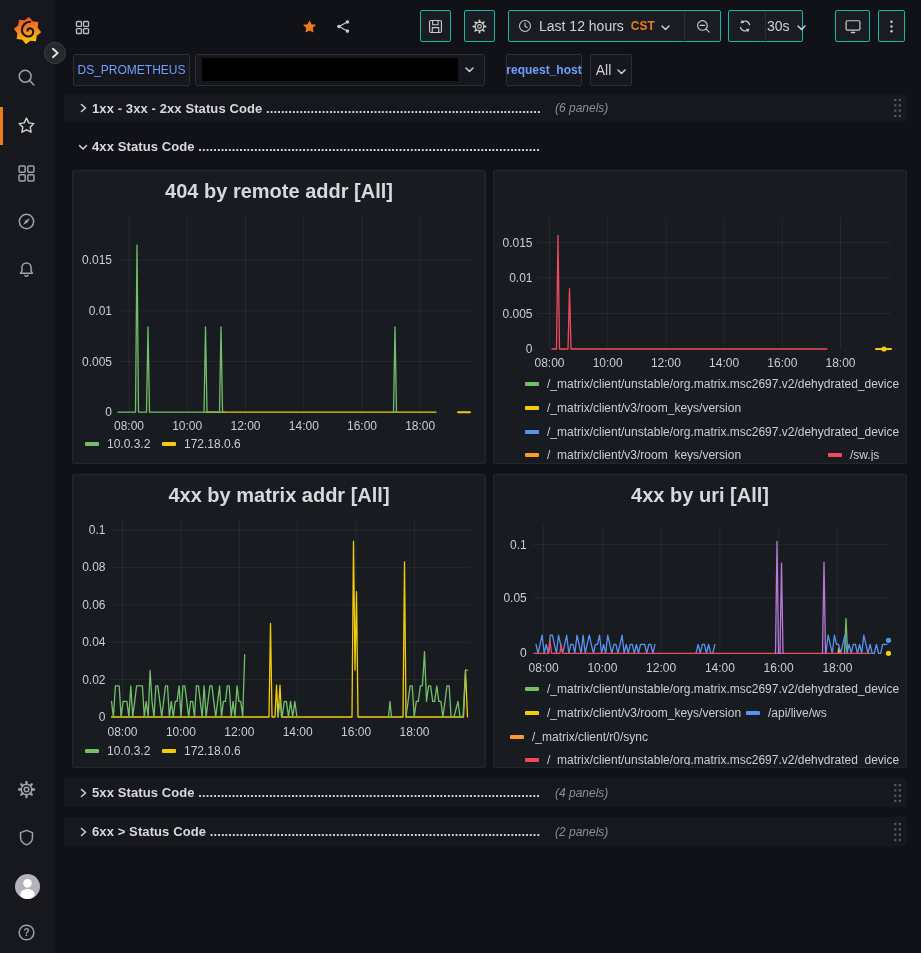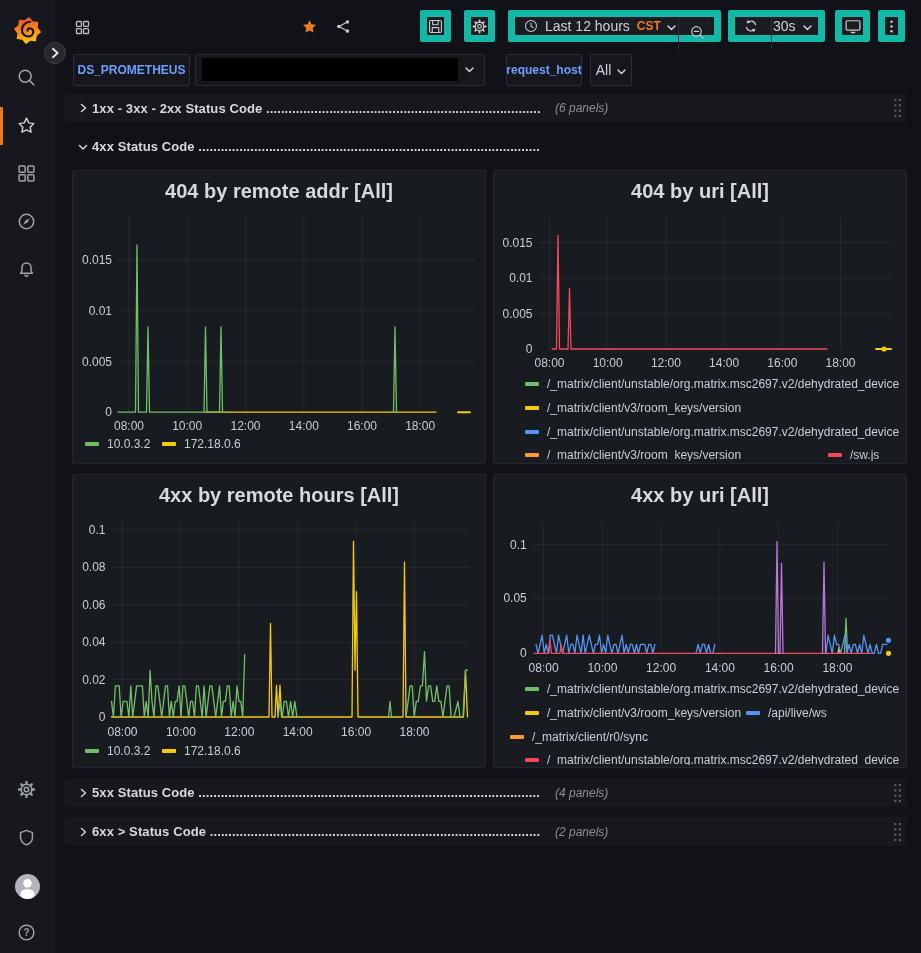--- a/index.html
+++ b/index.html
@@ -8,21 +8,21 @@
 .ptitle{position:absolute;left:0;right:0;top:9px;text-align:center;font-size:20px;font-weight:600;color:#d8d9df}
 .lrow{position:absolute;left:0;right:6px;height:16px;font-size:12px;color:#ccccdc;white-space:nowrap;overflow:hidden}
 .legclip{position:absolute;left:0;right:1px;overflow:hidden}
 .legclip .lrow{position:absolute}
 .ldash{display:inline-block;width:14px;height:4px;border-radius:1px;vertical-align:2px;margin-right:8px}
 .ltxt{vertical-align:0px}
 .rowhdr{position:absolute;left:64px;width:843px;display:flex;align-items:center;border-radius:2px}
 .rtitlewrap{display:flex;align-items:center;margin-left:14px;width:462px;overflow:hidden;white-space:nowrap;flex:none}
 .rtitle{font-size:13px;font-weight:700;color:#d8d9df;letter-spacing:0.1px}
 .pcount{position:absolute;left:491px;font-size:12px;font-style:italic;color:#8d8e98}
-.navbtn{position:absolute;background:#1a1c22;border:7px solid #14b8a6;border-radius:2px;display:flex;align-items:center;justify-content:center}
+.navbtn{position:absolute;background:#1a1c22;border:1px solid #14b8a6;border-radius:2px;display:flex;align-items:center;justify-content:center}
 .navbtn.lft{justify-content:flex-start;padding-left:8px}
 .handle{position:absolute;right:5px;top:50%;transform:translateY(-50%)}
 .navbtn > svg{flex:none}
 .varbox{position:absolute;top:54px;height:32px;background:#16171d;border:1px solid #2c2e35;border-radius:2px;display:flex;align-items:center;justify-content:center}
 </style></head>
 <body>
 <div class="sidebar">
     <div style="position:absolute;left:14px;top:17px;width:27px;height:27px;">
       <svg width="27" height="27" viewBox="0 0 26 26" style="position:absolute;left:0;top:0">
         <defs>
@@ -141,21 +141,21 @@
       <span style="margin-left:6px"><svg width="9" height="6" viewBox="0 0 9 6">
           <path d="M1 1 L4.5 4.5 L8 1" fill="none" stroke="#ccccdc" stroke-width="1.5" stroke-linecap="round" stroke-linejoin="round"></path>
         </svg></span>
       <span style="position:absolute;right:35px;top:0;width:1px;height:32px;background:#2c2e35"></span>
       <span style="position:absolute;right:8px;top:7px"><svg width="17" height="17" viewBox="0 0 24 24" fill="none" stroke="#c7ccd1" stroke-width="1.6" stroke-linecap="round" stroke-linejoin="round">
           <circle cx="10.5" cy="10.5" r="6.8"></circle>
           <line x1="15.6" y1="15.6" x2="20" y2="20"></line>
           <line x1="7.5" y1="10.5" x2="13.5" y2="10.5"></line>
         </svg></span>
     </div>
-    <div class="navbtn lft" style="left:728px;top:10px;width:97px;height:32px">
+    <div class="navbtn lft" style="left:728px;top:10px;width:75px;height:32px">
       <svg width="16" height="16" viewBox="0 0 24 24" fill="none" stroke="#c7ccd1" stroke-width="1.7" stroke-linecap="round" stroke-linejoin="round">
         <path d="M18.9 10.2 A 7.2 7.2 0 0 0 6.3 7.1"></path>
         <path d="M5.1 13.8 A 7.2 7.2 0 0 0 17.7 16.9"></path>
         <polygon points="6.9,2.8 6.3,7.9 11.3,7.1" fill="#c7ccd1" stroke="none"></polygon>
         <polygon points="17.1,21.2 17.7,16.1 12.7,16.9" fill="#c7ccd1" stroke="none"></polygon>
       </svg>
       <span style="position:absolute;left:36px;top:0;width:1px;height:32px;background:#2c2e35"></span>
       <span style="margin-left:14px;color:#d0d1d6;font-size:14px">30s</span>
       <span style="margin-left:7px"><svg width="9" height="6" viewBox="0 0 9 6">
           <path d="M1 1 L4.5 4.5 L8 1" fill="none" stroke="#ccccdc" stroke-width="1.5" stroke-linecap="round" stroke-linejoin="round"></path>
@@ -168,21 +168,21 @@
       </svg>
     </div>
     <div class="navbtn" style="left:878px;top:10px;width:27px;height:32px">
       <svg width="17" height="17" viewBox="0 0 24 24" fill="none" stroke="#c7ccd1" stroke-width="1.6" stroke-linecap="round" stroke-linejoin="round">
         <circle cx="12" cy="5.4" r="1.75" fill="#c7ccd1" stroke="none"></circle>
         <circle cx="12" cy="12" r="1.75" fill="#c7ccd1" stroke="none"></circle>
         <circle cx="12" cy="18.6" r="1.75" fill="#c7ccd1" stroke="none"></circle>
       </svg>
     </div>
 <div class="varbox" style="left:73px;width:117px">
-      <span style="color:#6e9fff;font-size:12px;font-weight:700">DS_PROMETHEUS</span>
+      <span style="color:#6e9fff;font-size:12px;font-weight:400">DS_PROMETHEUS</span>
     </div>
     <div class="varbox" style="left:195px;width:290px;justify-content:flex-end;padding-right:10px">
       <div style="position:absolute;left:6px;top:3px;width:256px;height:23px;background:#000"></div>
       <svg width="9" height="6" viewBox="0 0 9 6">
         <path d="M1 1 L4.5 4.5 L8 1" fill="none" stroke="#ccccdc" stroke-width="1.5" stroke-linecap="round" stroke-linejoin="round"></path>
       </svg>
     </div>
     <div class="varbox" style="left:506px;width:76px">
       <span style="color:#6e9fff;font-size:12px;font-weight:700">request_host</span>
     </div>
@@ -283,21 +283,20 @@
         <polyline points="385.0,241.2 397.0,241.2" fill="none" stroke="#f2cc0c" stroke-width="2" stroke-linejoin="round" stroke-linecap="round"></polyline>
         <polyline points="45.0,241.2 62.5,241.2 64.0,73.9 65.5,241.2 73.5,241.2 75.0,156.0 76.5,241.2 131.0,241.2 132.5,156.0 134.0,241.2 146.5,241.2 148.0,156.0 149.5,241.2 152.0,241.2" fill="none" stroke="#73bf69" stroke-width="1.3" stroke-linejoin="round" stroke-linecap="round"></polyline>
         <polyline points="320.5,241.2 322.0,156.0 323.5,241.2" fill="none" stroke="#73bf69" stroke-width="1.3" stroke-linejoin="round" stroke-linecap="round"></polyline>
       </svg>
       <div class="lrow" style="top:266px">
         <span style="position:absolute;left:12px;top:0"><span class="ldash" style="background:#73bf69"></span><span class="ltxt">10.0.3.2</span></span>
         <span style="position:absolute;left:89px;top:0"><span class="ldash" style="background:#f2cc0c"></span><span class="ltxt">172.18.0.6</span></span>
       </div>
     </div>
     <div class="panel" style="left:493px;top:170px">
-      <div class="ptitle">404 by uri [All]</div>
       <svg width="414" height="294" style="position:absolute;left:0;top:0">
         <line x1="55.5" y1="46.0" x2="55.5" y2="178.0" stroke="rgba(204,204,220,0.075)" stroke-width="1"></line>
         <line x1="113.7" y1="46.0" x2="113.7" y2="178.0" stroke="rgba(204,204,220,0.075)" stroke-width="1"></line>
         <line x1="171.9" y1="46.0" x2="171.9" y2="178.0" stroke="rgba(204,204,220,0.075)" stroke-width="1"></line>
         <line x1="230.1" y1="46.0" x2="230.1" y2="178.0" stroke="rgba(204,204,220,0.075)" stroke-width="1"></line>
         <line x1="288.3" y1="46.0" x2="288.3" y2="178.0" stroke="rgba(204,204,220,0.075)" stroke-width="1"></line>
         <line x1="346.5" y1="46.0" x2="346.5" y2="178.0" stroke="rgba(204,204,220,0.075)" stroke-width="1"></line>
         <line x1="44.5" y1="142.5" x2="397.0" y2="142.5" stroke="rgba(204,204,220,0.075)" stroke-width="1"></line>
         <line x1="44.5" y1="107.0" x2="397.0" y2="107.0" stroke="rgba(204,204,220,0.075)" stroke-width="1"></line>
         <line x1="44.5" y1="71.5" x2="397.0" y2="71.5" stroke="rgba(204,204,220,0.075)" stroke-width="1"></line>
@@ -325,21 +324,21 @@
         <div class="lrow" style="top:52px">
           <span style="position:absolute;left:31px;top:0"><span class="ldash" style="background:#5794f2"></span><span class="ltxt">/_matrix/client/unstable/org.matrix.msc2697.v2/dehydrated_device</span></span>
         </div>
         <div class="lrow" style="top:75px">
           <span style="position:absolute;left:31px;top:0"><span class="ldash" style="background:#ff9830"></span><span class="ltxt">/_matrix/client/v3/room_keys/version</span></span>
           <span style="position:absolute;left:334px;top:0"><span class="ldash" style="background:#f2495c"></span><span class="ltxt">/sw.js</span></span>
         </div>
       </div>
     </div>
     <div class="panel" style="left:72px;top:474px">
-      <div class="ptitle">4xx by remote hours [All]</div>
+      <div class="ptitle">4xx by matrix addr [All]</div>
       <svg width="414" height="294" style="position:absolute;left:0;top:0">
         <line x1="49.5" y1="45.0" x2="49.5" y2="242.0" stroke="rgba(204,204,220,0.075)" stroke-width="1"></line>
         <line x1="107.9" y1="45.0" x2="107.9" y2="242.0" stroke="rgba(204,204,220,0.075)" stroke-width="1"></line>
         <line x1="166.3" y1="45.0" x2="166.3" y2="242.0" stroke="rgba(204,204,220,0.075)" stroke-width="1"></line>
         <line x1="224.7" y1="45.0" x2="224.7" y2="242.0" stroke="rgba(204,204,220,0.075)" stroke-width="1"></line>
         <line x1="283.1" y1="45.0" x2="283.1" y2="242.0" stroke="rgba(204,204,220,0.075)" stroke-width="1"></line>
         <line x1="341.5" y1="45.0" x2="341.5" y2="242.0" stroke="rgba(204,204,220,0.075)" stroke-width="1"></line>
         <line x1="38.5" y1="204.6" x2="397.0" y2="204.6" stroke="rgba(204,204,220,0.075)" stroke-width="1"></line>
         <line x1="38.5" y1="167.2" x2="397.0" y2="167.2" stroke="rgba(204,204,220,0.075)" stroke-width="1"></line>
         <line x1="38.5" y1="129.8" x2="397.0" y2="129.8" stroke="rgba(204,204,220,0.075)" stroke-width="1"></line>

